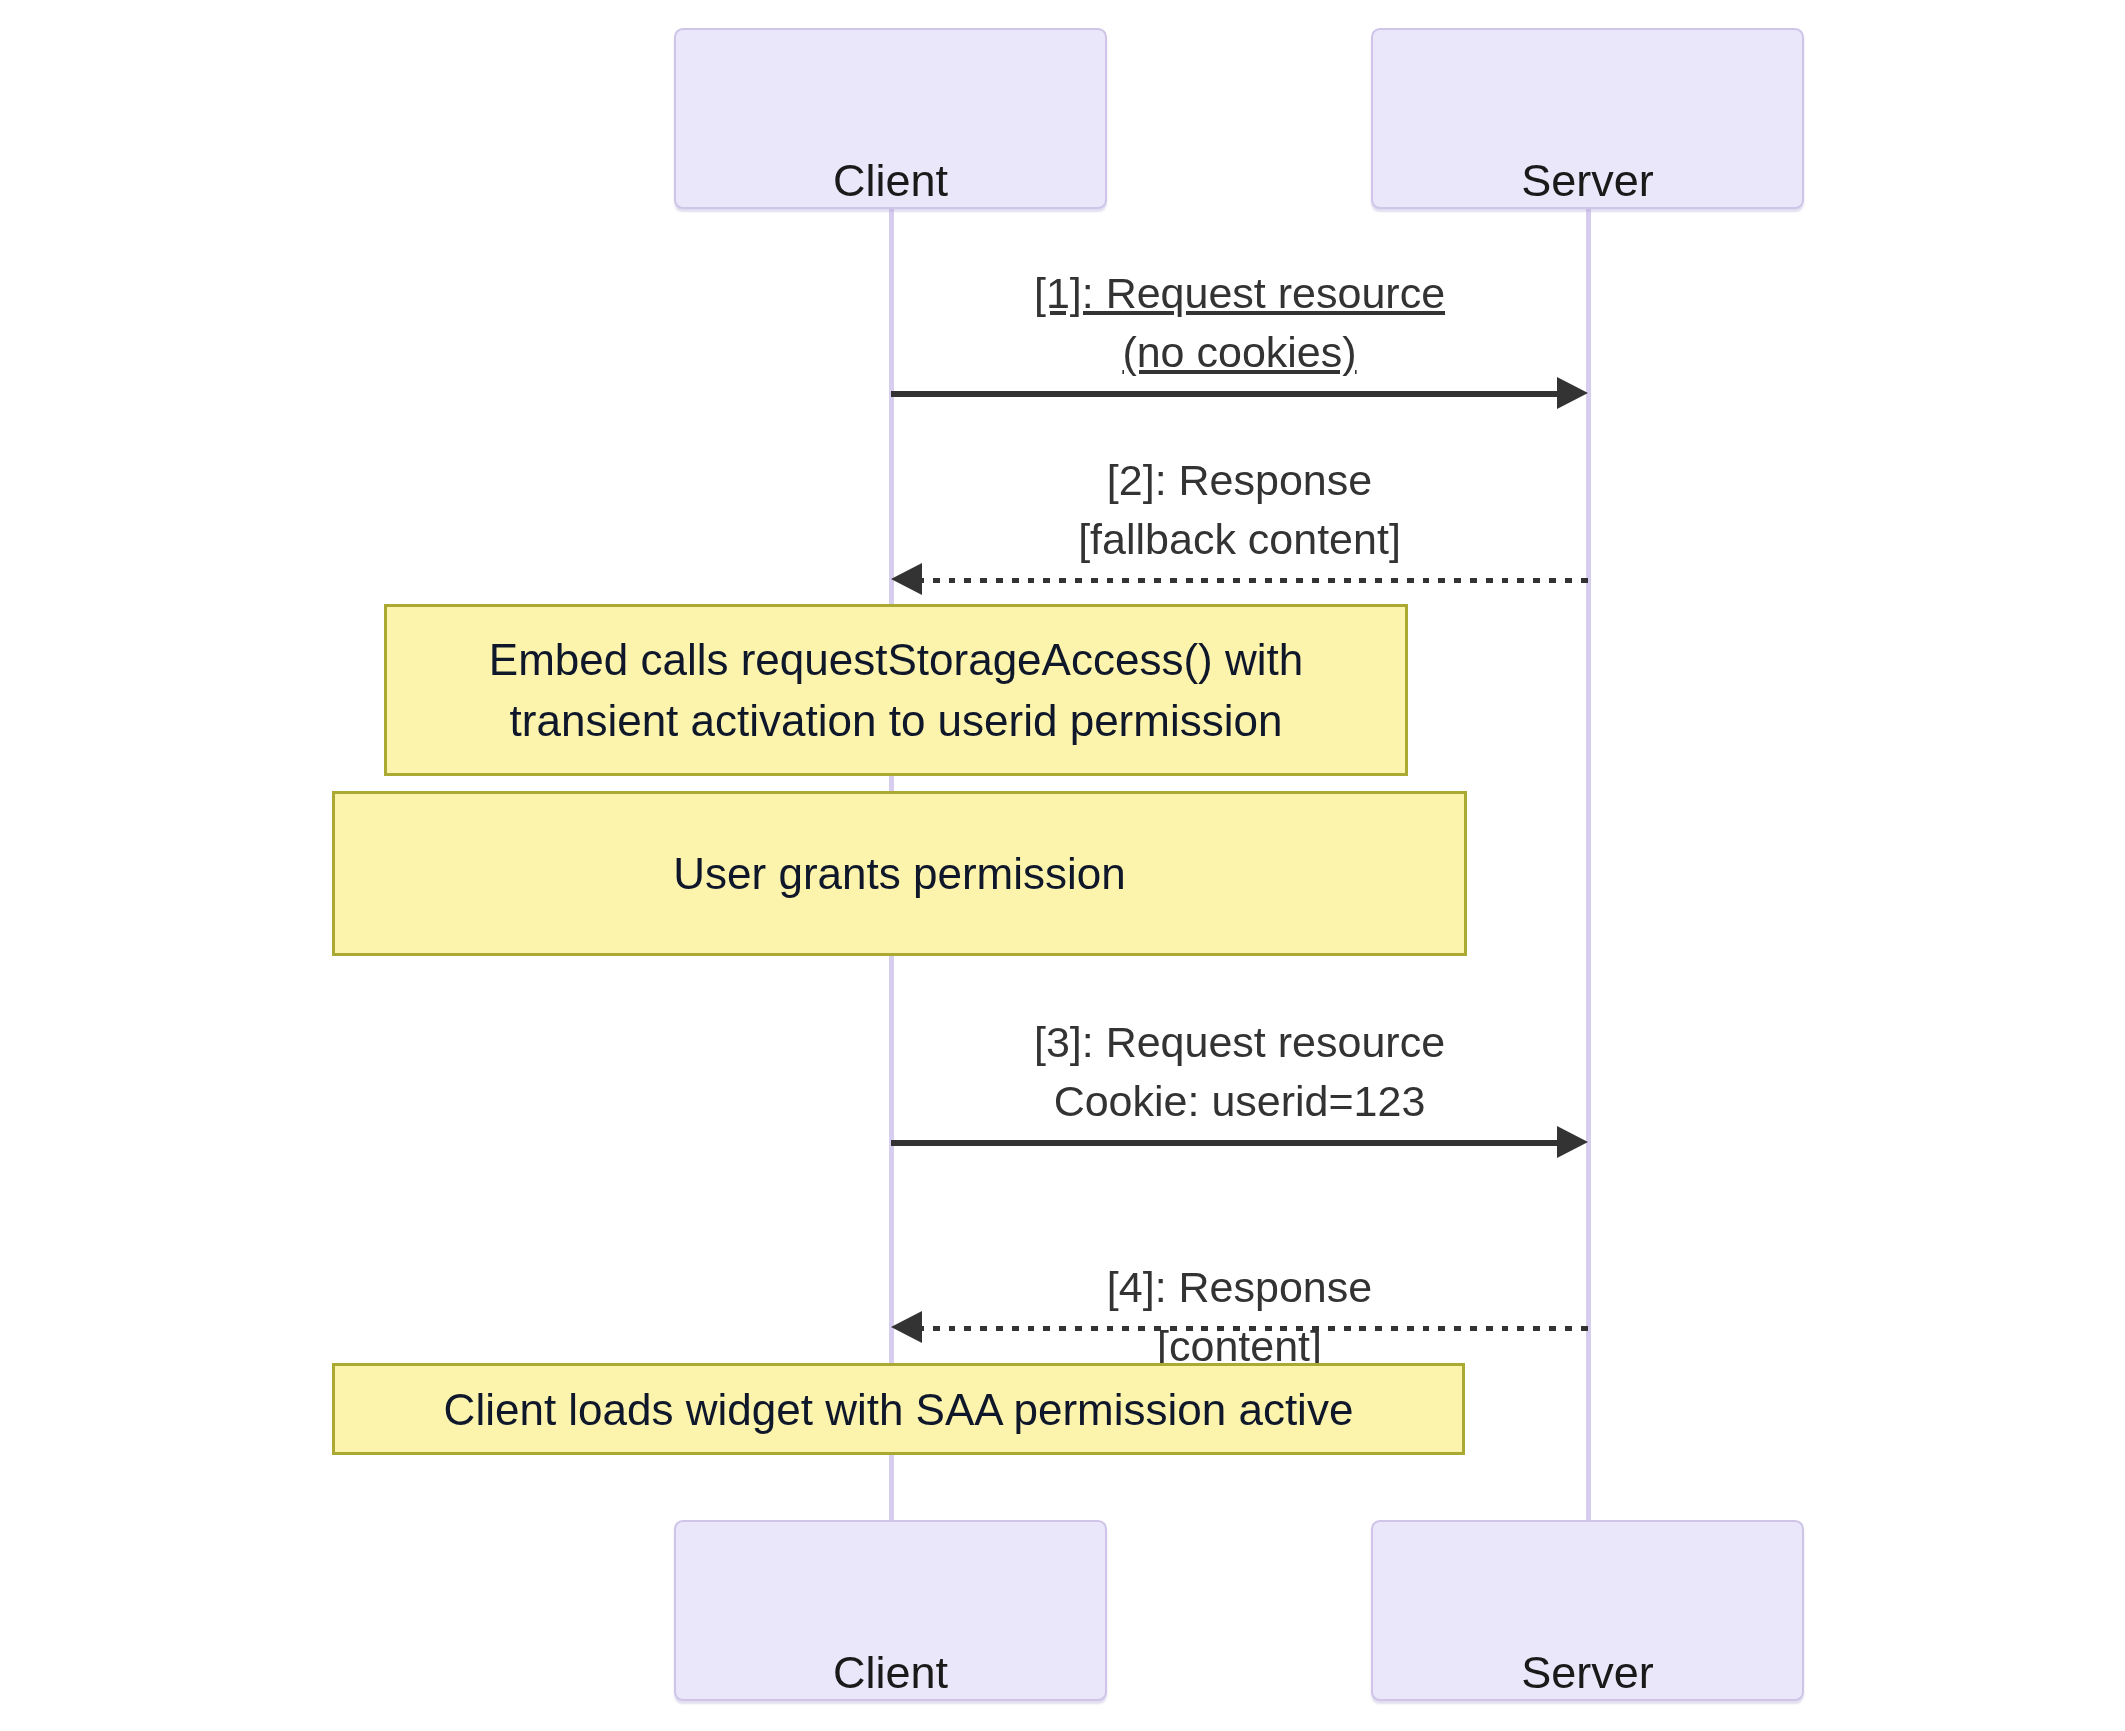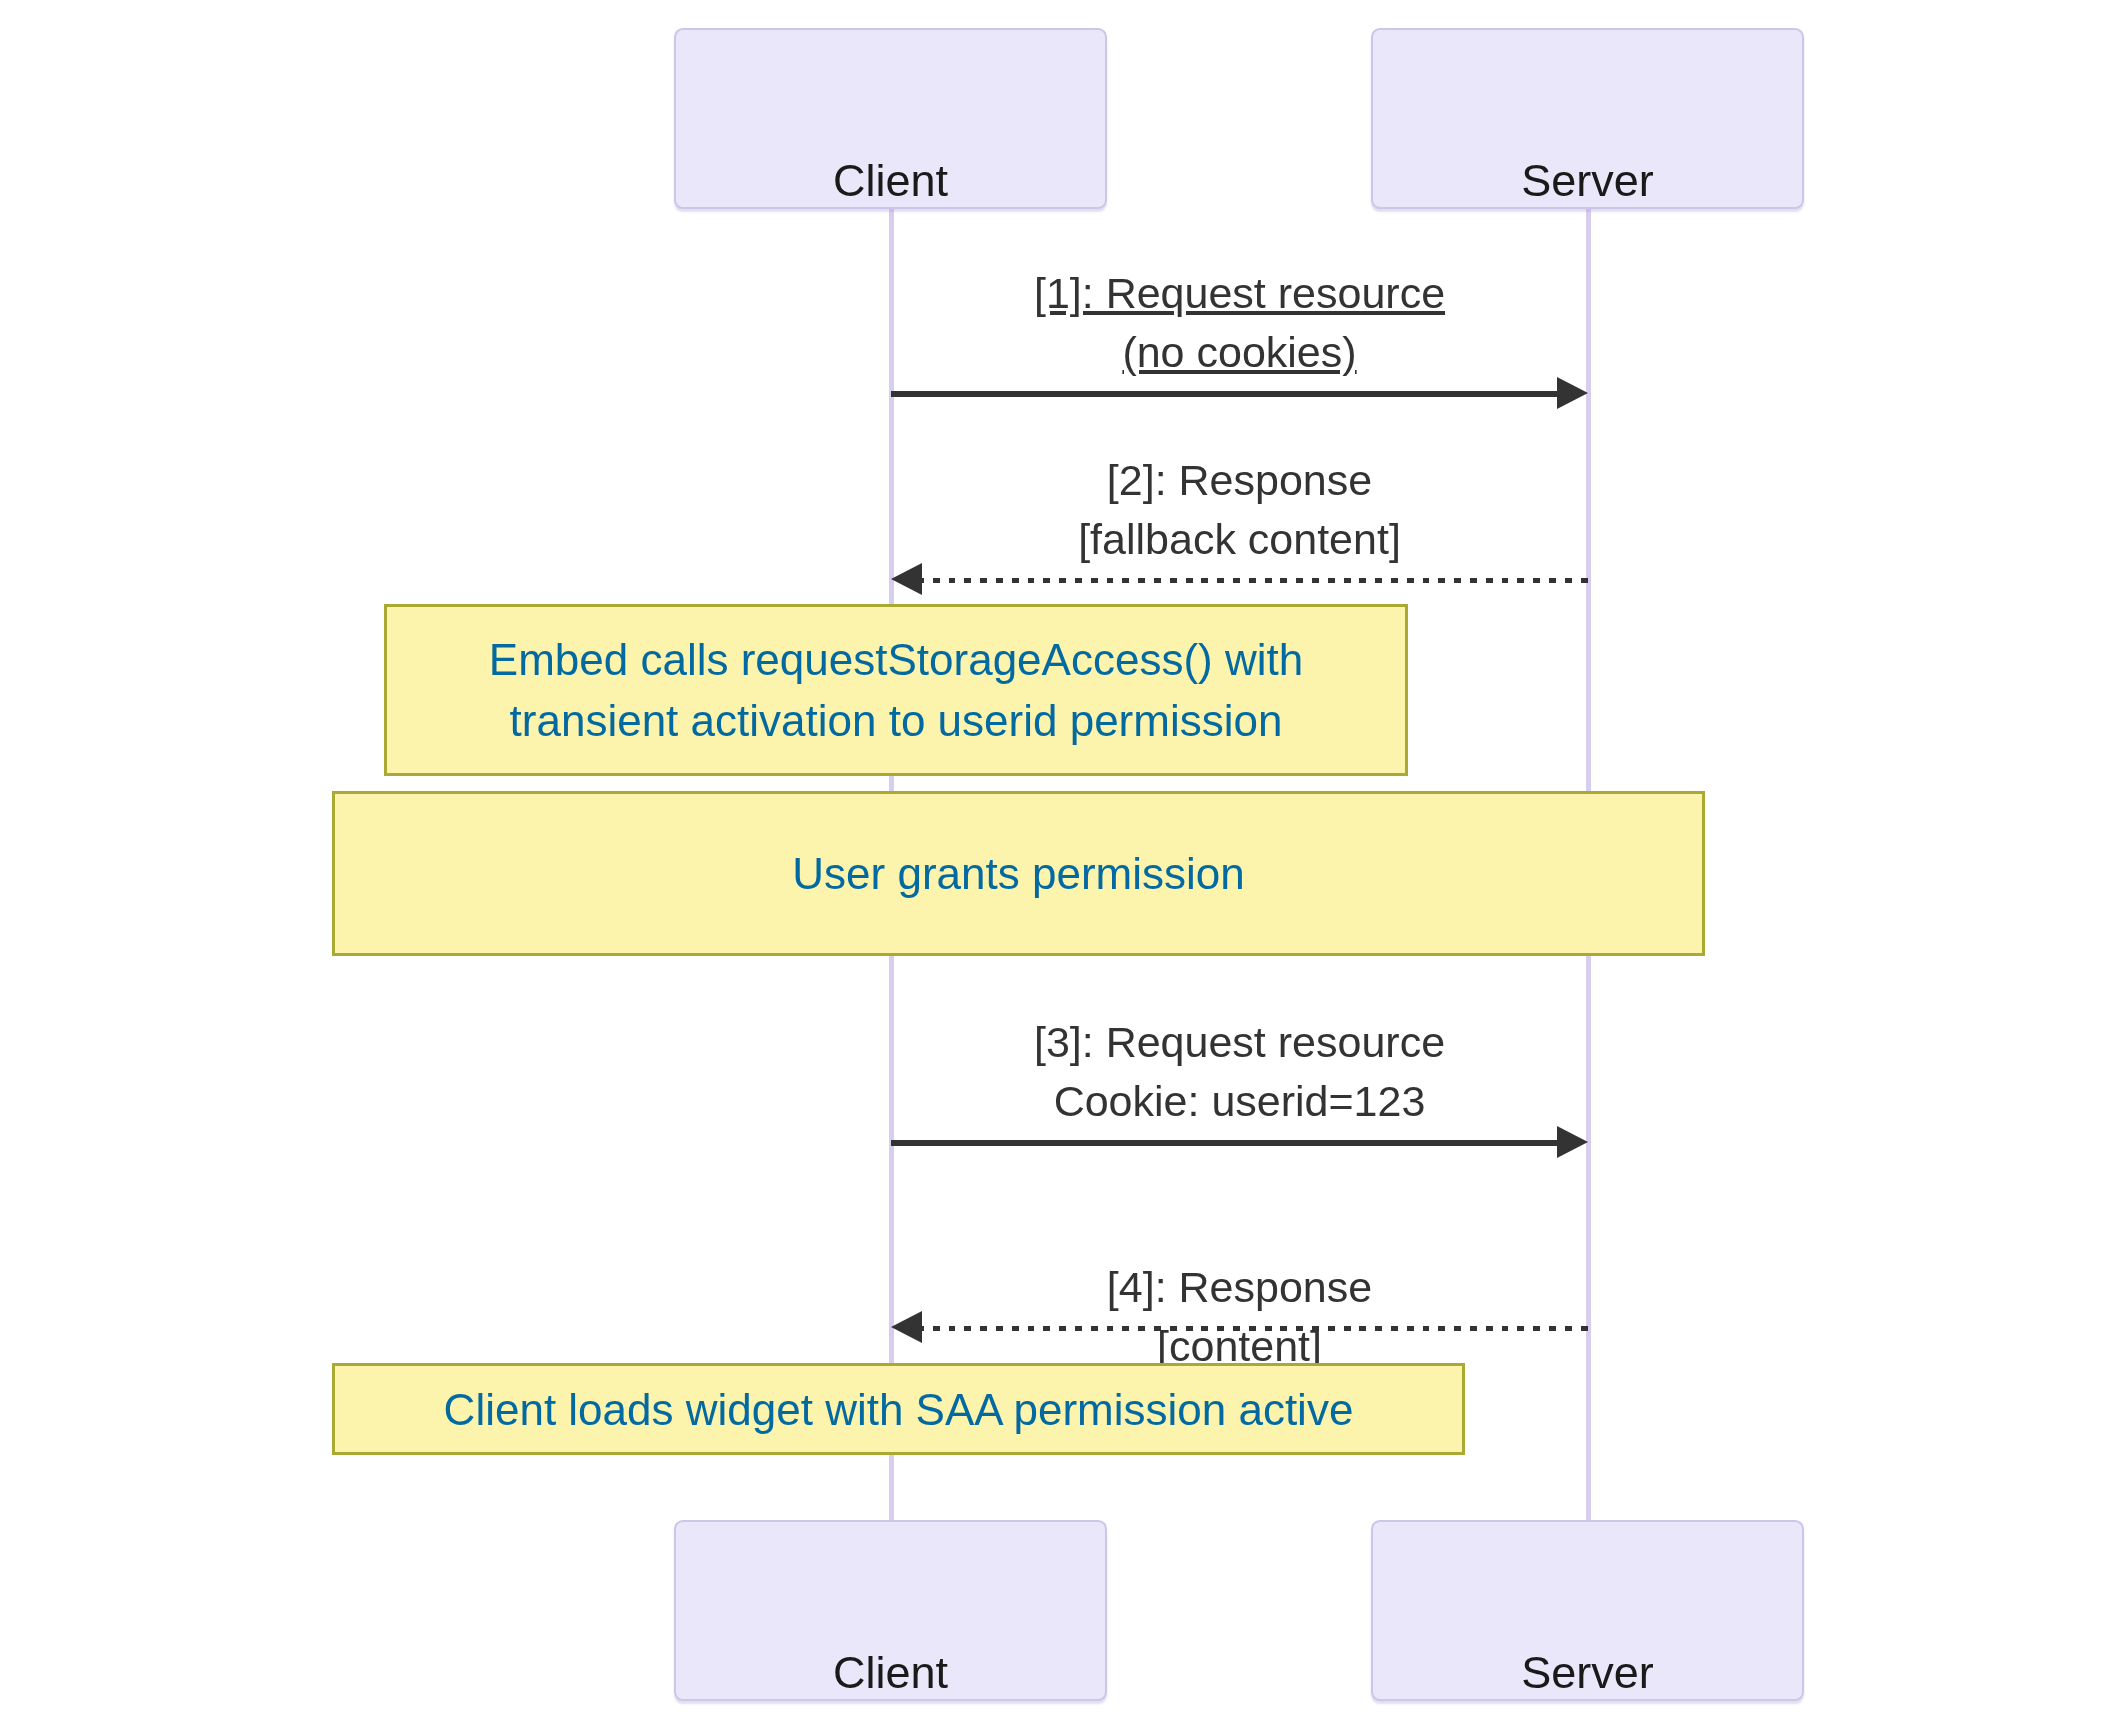--- a/index.html
+++ b/index.html
@@ -41,24 +41,24 @@
     left:25.6px;right:0;top:14.8px;height:4.9px;
     background:repeating-linear-gradient(90deg,#333333 0 6.9px,transparent 6.9px 15.8px);
   }
   .head{position:absolute;top:0;width:0;height:0;border-top:16.7px solid transparent;border-bottom:16.7px solid transparent;}
   .head-right{right:0;border-left:31.5px solid #333333;}
   .head-left{left:0;border-right:31.5px solid #333333;}
   .note{
     position:absolute;box-sizing:border-box;
     background:#fcf3ac;border:3px solid #aaaa33;
     display:flex;flex-direction:column;align-items:center;justify-content:center;
-    font-size:44px;line-height:61px;color:#0369a1;text-align:center;z-index:4;
+    font-size:44px;line-height:61px;color:#0f172a;text-align:center;z-index:4;
   }
   #note1{left:384px;top:604px;width:1024px;height:172px;}
-  #note2{left:332px;top:791px;width:1373px;height:165px;text-align:center;}
+  #note2{left:332px;top:791px;width:1135px;height:165px;text-align:center;}
   #note3{left:332px;top:1363px;width:1133px;height:92px;}
 </style>
 </head>
 <body>
 
 <div class="canvas">
 
   <div class="lifeline" id="lifeline-client"></div>
   <div class="lifeline" id="lifeline-server"></div>
 

